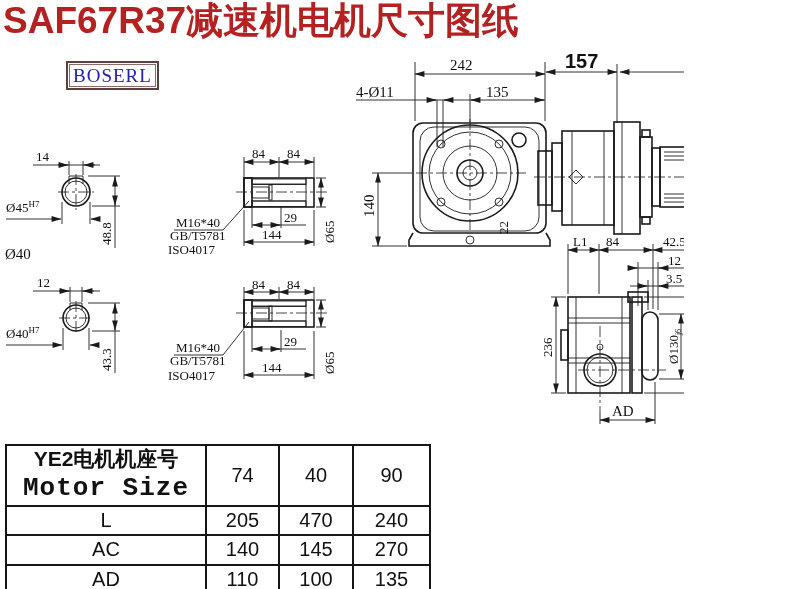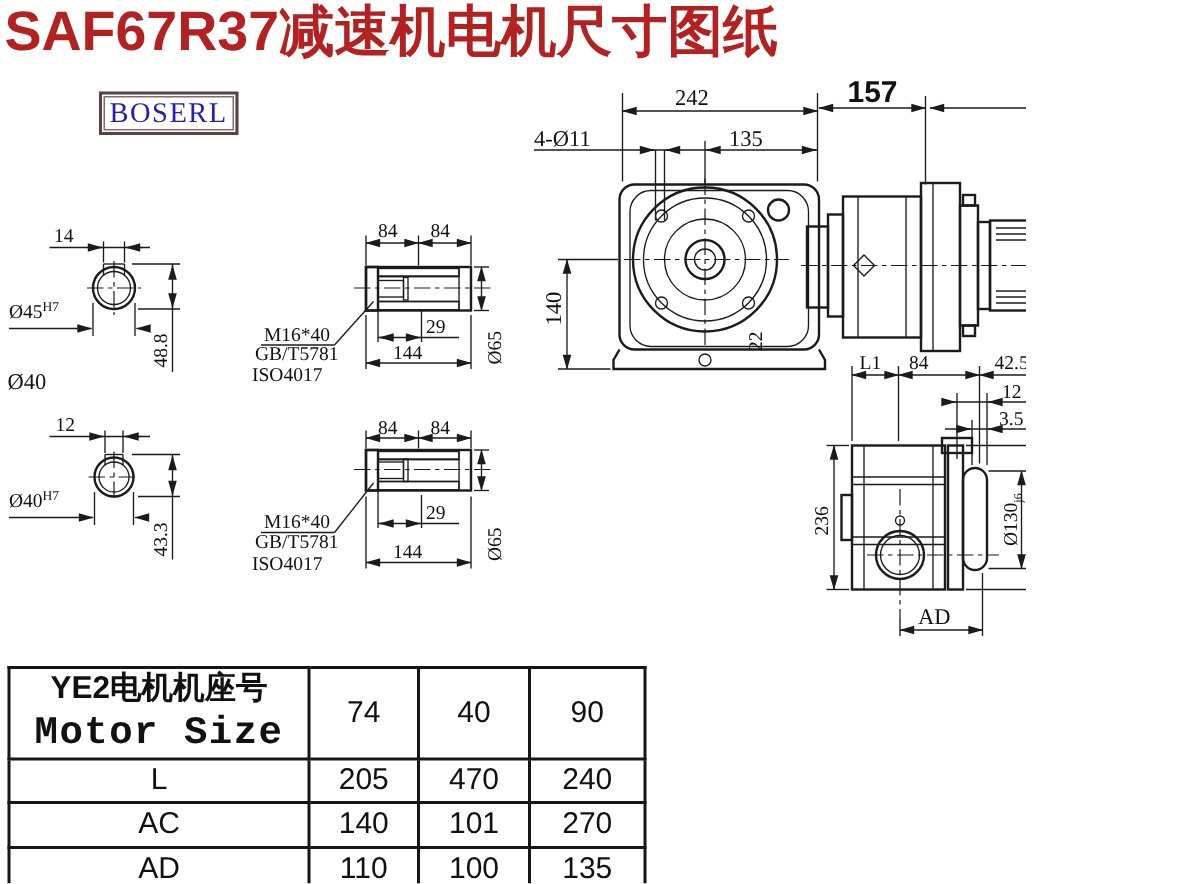--- a/index.html
+++ b/index.html
@@ -336,21 +336,21 @@
       </tr>
       <tr style="height:29px">
         <td>L</td>
         <td>205</td>
         <td>470</td>
         <td>240</td>
       </tr>
       <tr style="height:30px">
         <td>AC</td>
         <td>140</td>
-        <td>101</td>
+        <td>145</td>
         <td>270</td>
       </tr>
       <tr style="height:29px">
         <td>AD</td>
         <td>110</td>
         <td>100</td>
         <td>135</td>
       </tr>
     </tbody>
       </table>

